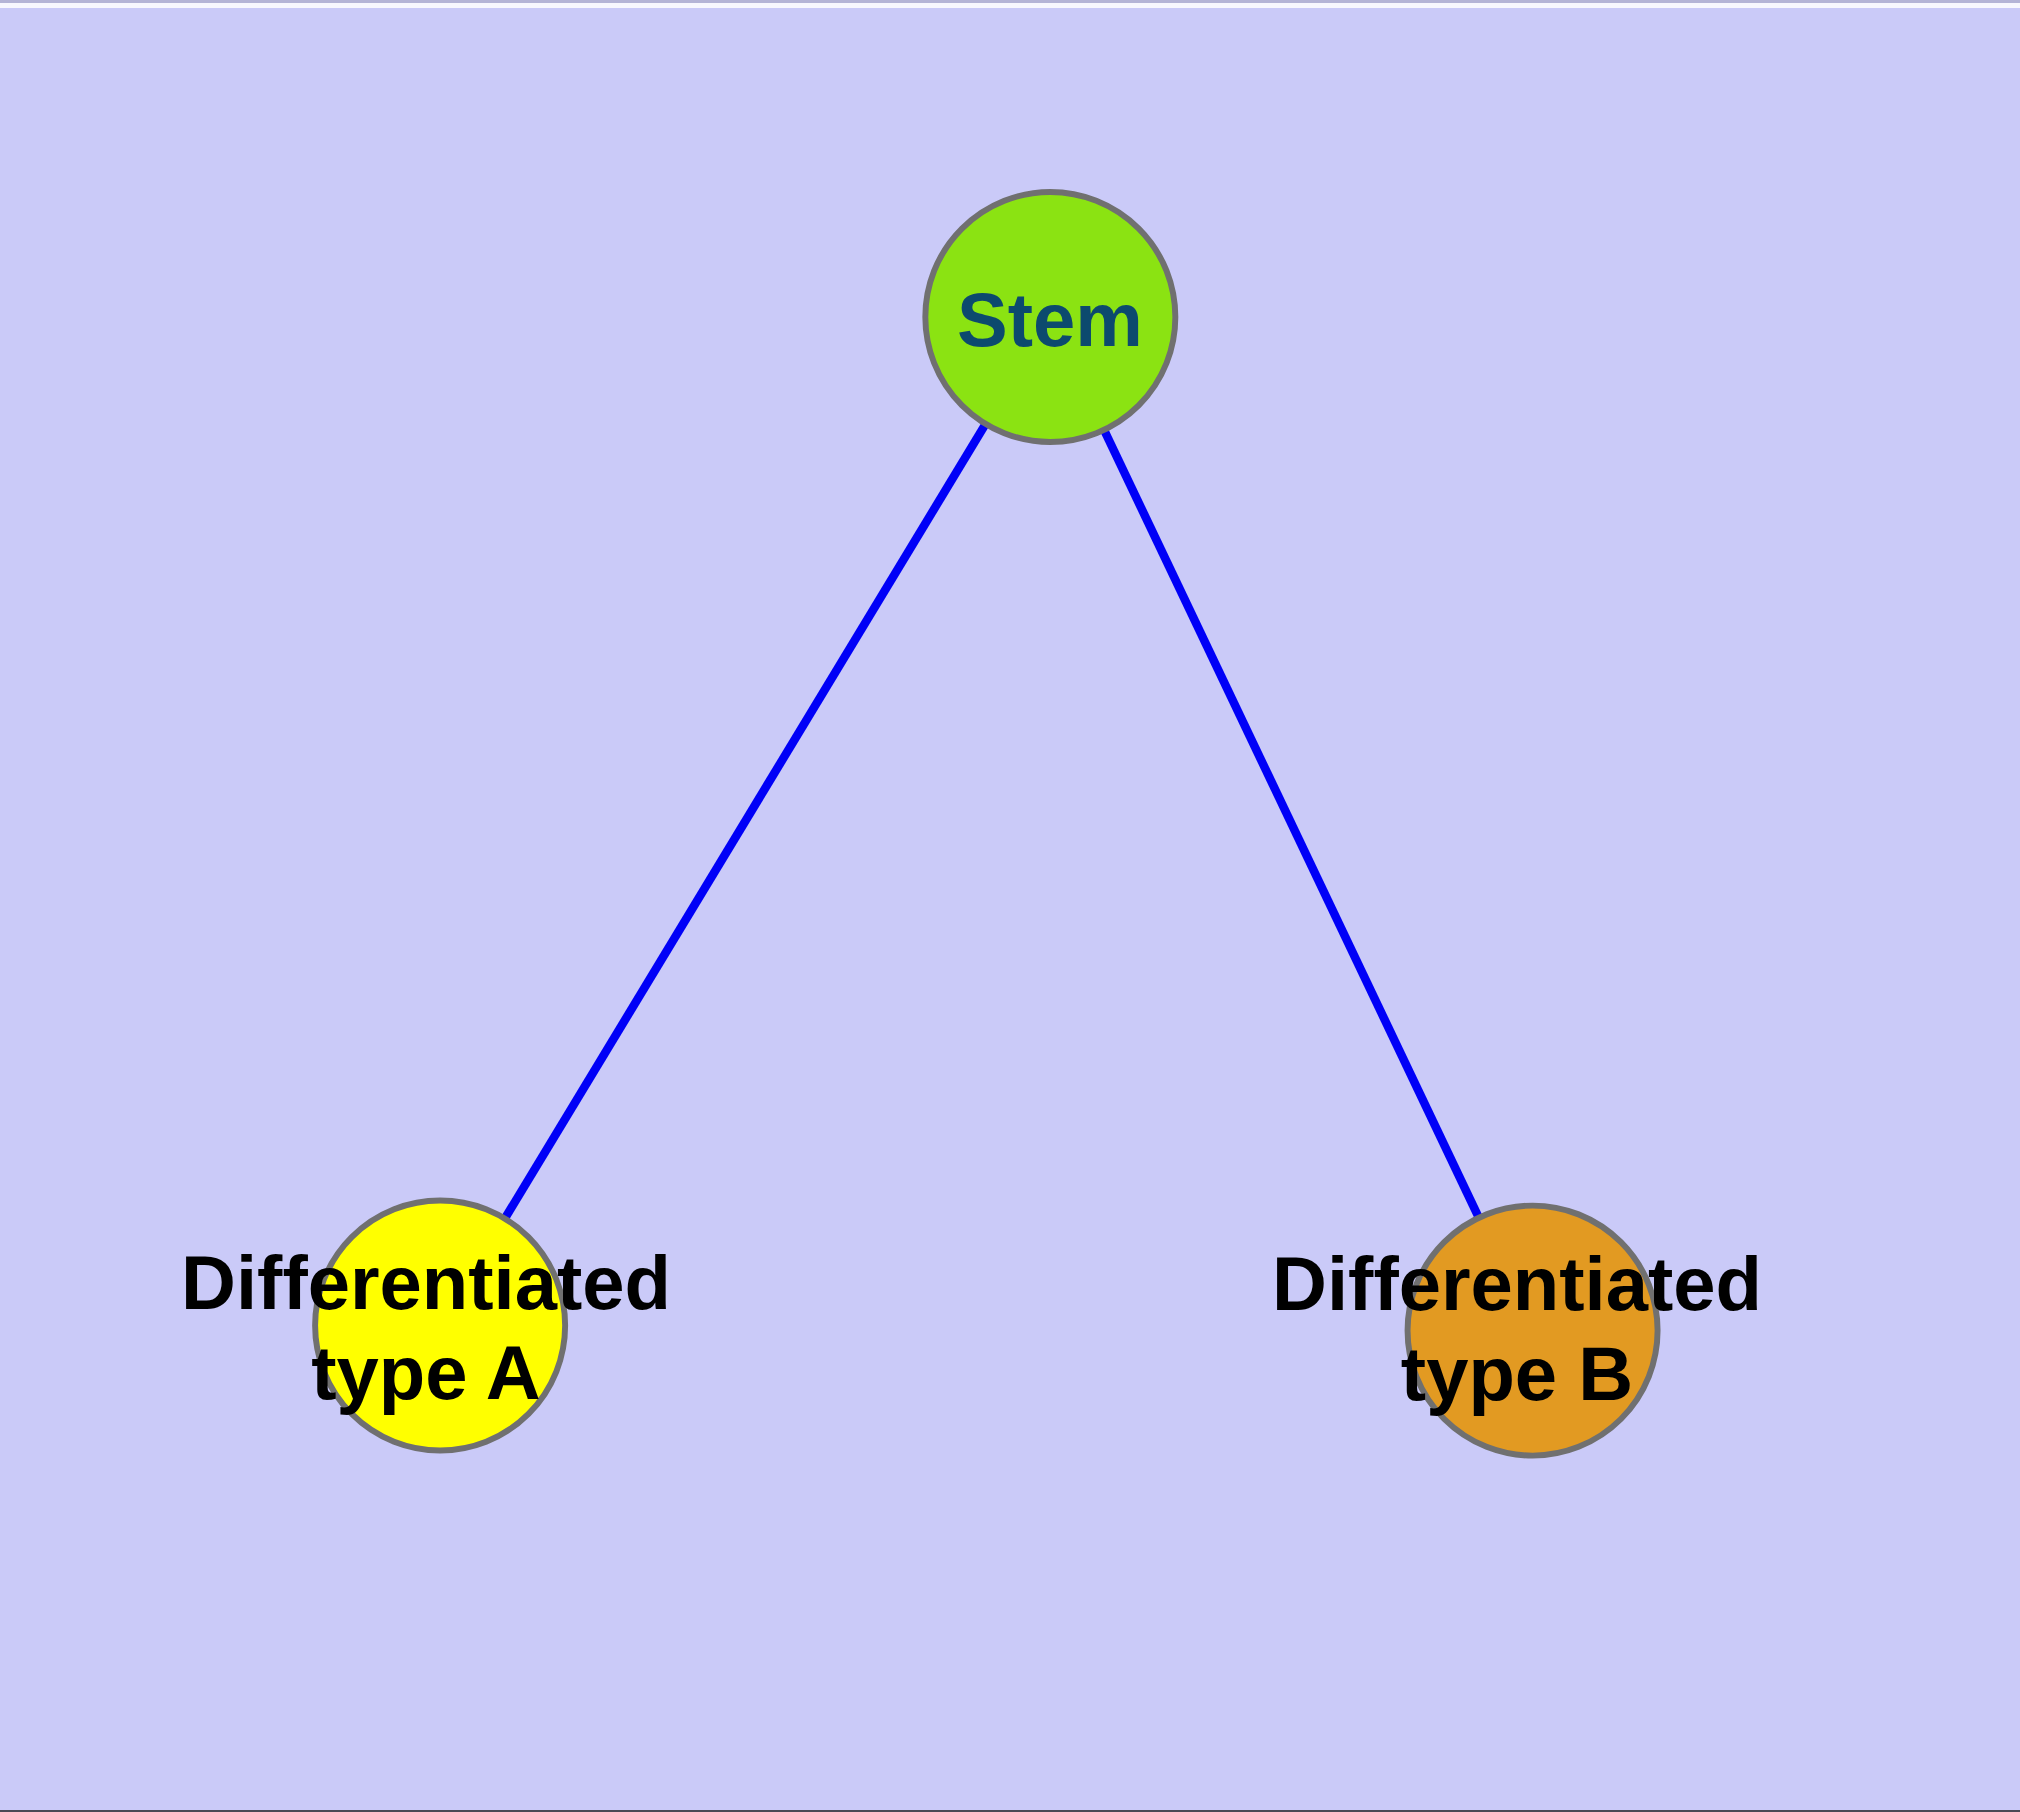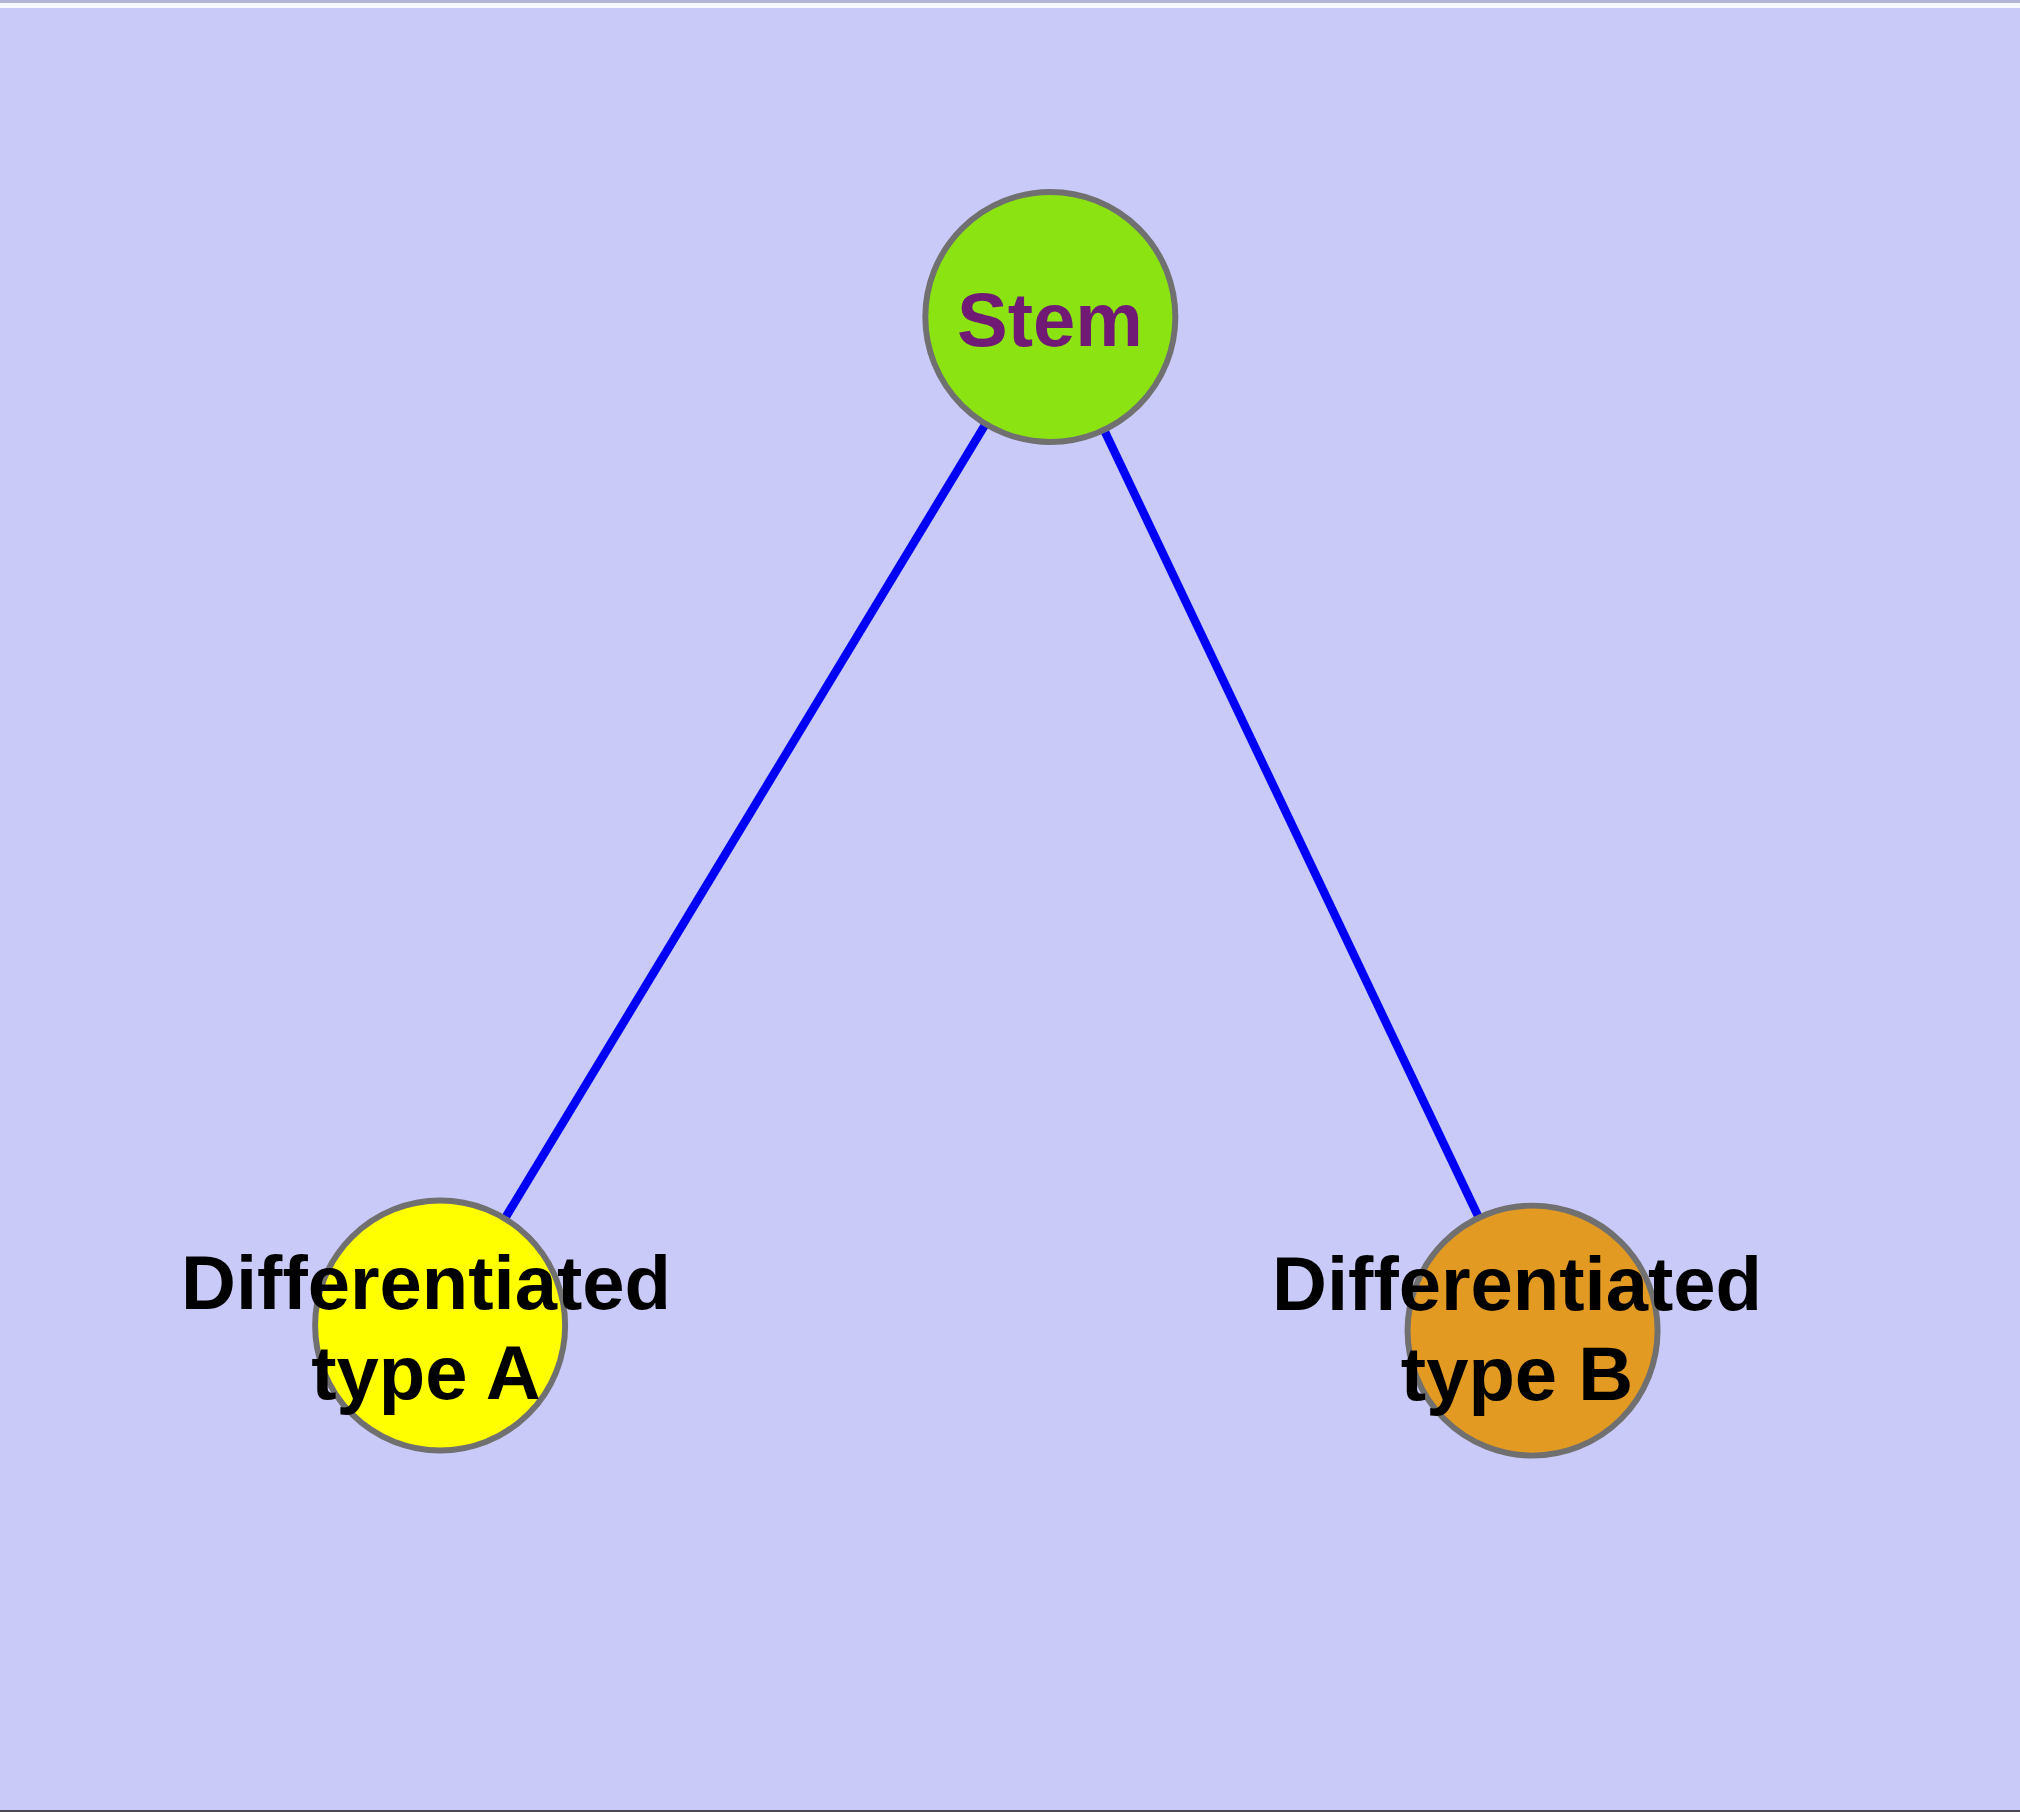--- a/index.html
+++ b/index.html
@@ -59,21 +59,21 @@
   <div class="window-top-highlight"></div>
 
   <svg class="edge-layer" xmlns="http://www.w3.org/2000/svg" viewBox="0 0 2384 2138" width="2021" height="1812">
     <line x1="1239" y1="374" x2="519" y2="1564" stroke="#0000f7" stroke-width="10"></line>
     <line x1="1239" y1="374" x2="1808" y2="1570" stroke="#0000f7" stroke-width="10"></line>
     <circle cx="1239" cy="374" r="147.5" fill="#8be312" stroke="#707070" stroke-width="7"></circle>
     <circle cx="519" cy="1564" r="147.5" fill="#ffff00" stroke="#707070" stroke-width="7"></circle>
     <circle cx="1808" cy="1570" r="147.5" fill="#e29a22" stroke="#707070" stroke-width="7"></circle>
   </svg>
 
-  <div class="node-label" style="left: 1050px; top: 320px; color: #701a75;">Stem</div>
+  <div class="node-label" style="left: 1050px; top: 320px; color: #0c4a6e;">Stem</div>
   <div class="node-label" style="left: 426px; top: 1328px; color: rgb(0, 0, 0);">Differentiated
 type A</div>
   <div class="node-label" style="left: 1517px; top: 1329px; color: rgb(0, 0, 0);">Differentiated
 type B</div>
 
   <div class="window-bottom-edge"></div>
 </div>
 
 
 </body></html>

